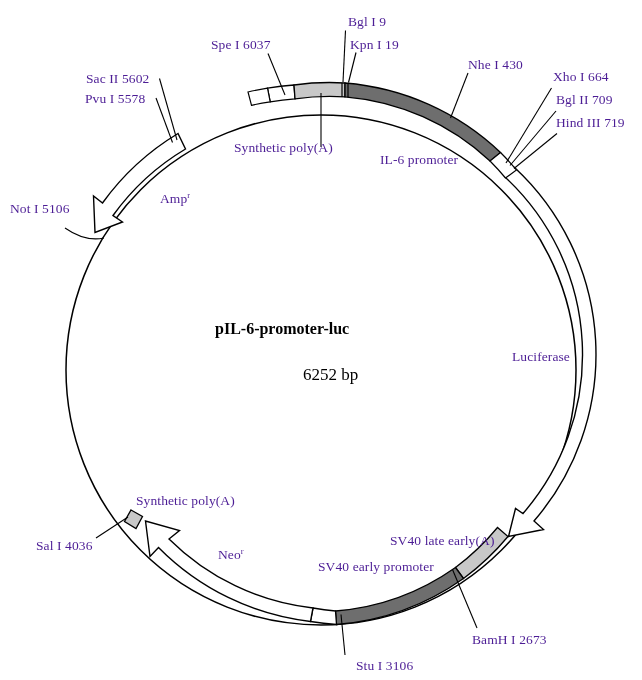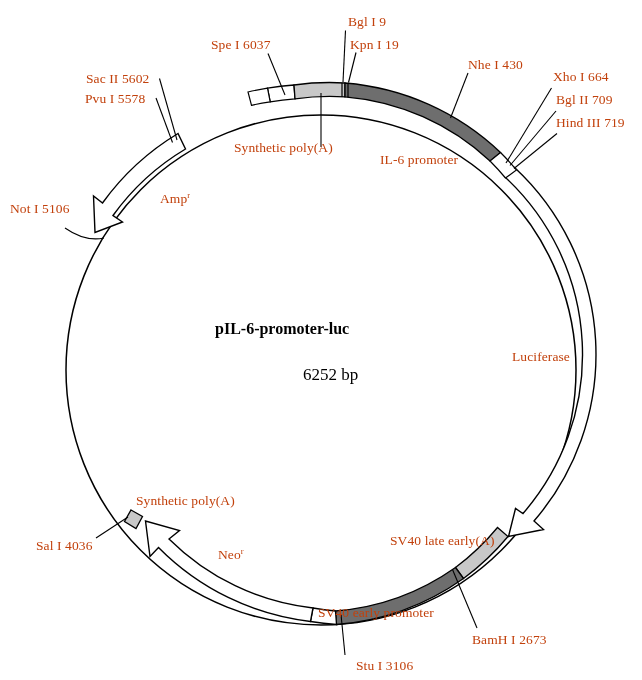--- a/index.html
+++ b/index.html
@@ -24,21 +24,21 @@
     left: 0;
     top: 0;
     width: 642px;
     height: 680px;
   }
   .lbl {
     position: absolute;
     font-family: "Liberation Serif", "DejaVu Serif", serif;
     font-size: 13.5px;
     line-height: 1.30;
-    color: #c2410c;
+    color: #4c1d95;
     white-space: nowrap;
     letter-spacing: 0.1px;
   }
   .lbl.multi {
     white-space: normal;
     width: 160px;
   }
   #plasmid-title {
     position: absolute;
     font-family: "Liberation Serif", "DejaVu Serif", serif;
@@ -220,21 +220,21 @@
   <div class="lbl multi" style="left:234px; top:139px; width:132px;">
     <div>Synthetic poly(A)</div>
   </div>
 
   <div class="lbl" style="left:380px; top:151px;">IL-6 promoter</div>
 
   <div class="lbl" style="left:512px; top:348px;">Luciferase</div>
 
   <div class="lbl" style="left:390px; top:532px;">SV40 late early(A)</div>
 
-  <div class="lbl" style="left:318px; top:604px;">SV40 early promoter</div>
+  <div class="lbl" style="left:318px; top:558px;">SV40 early promoter</div>
 
   <div class="lbl" style="left:218px; top:546px;"><span>Neo</span><span class="sup">r</span></div>
 
   <div class="lbl" style="left:136px; top:492px;">Synthetic poly(A)</div>
 
   <div class="lbl" style="left:160px; top:190px;"><span>Amp</span><span class="sup">r</span></div>
 
   <div id="plasmid-title" style="left:215px; top:320px;">pIL-6-promoter-luc</div>
 
   <div id="plasmid-size" style="left:303px; top:365px;">6252 bp</div>

